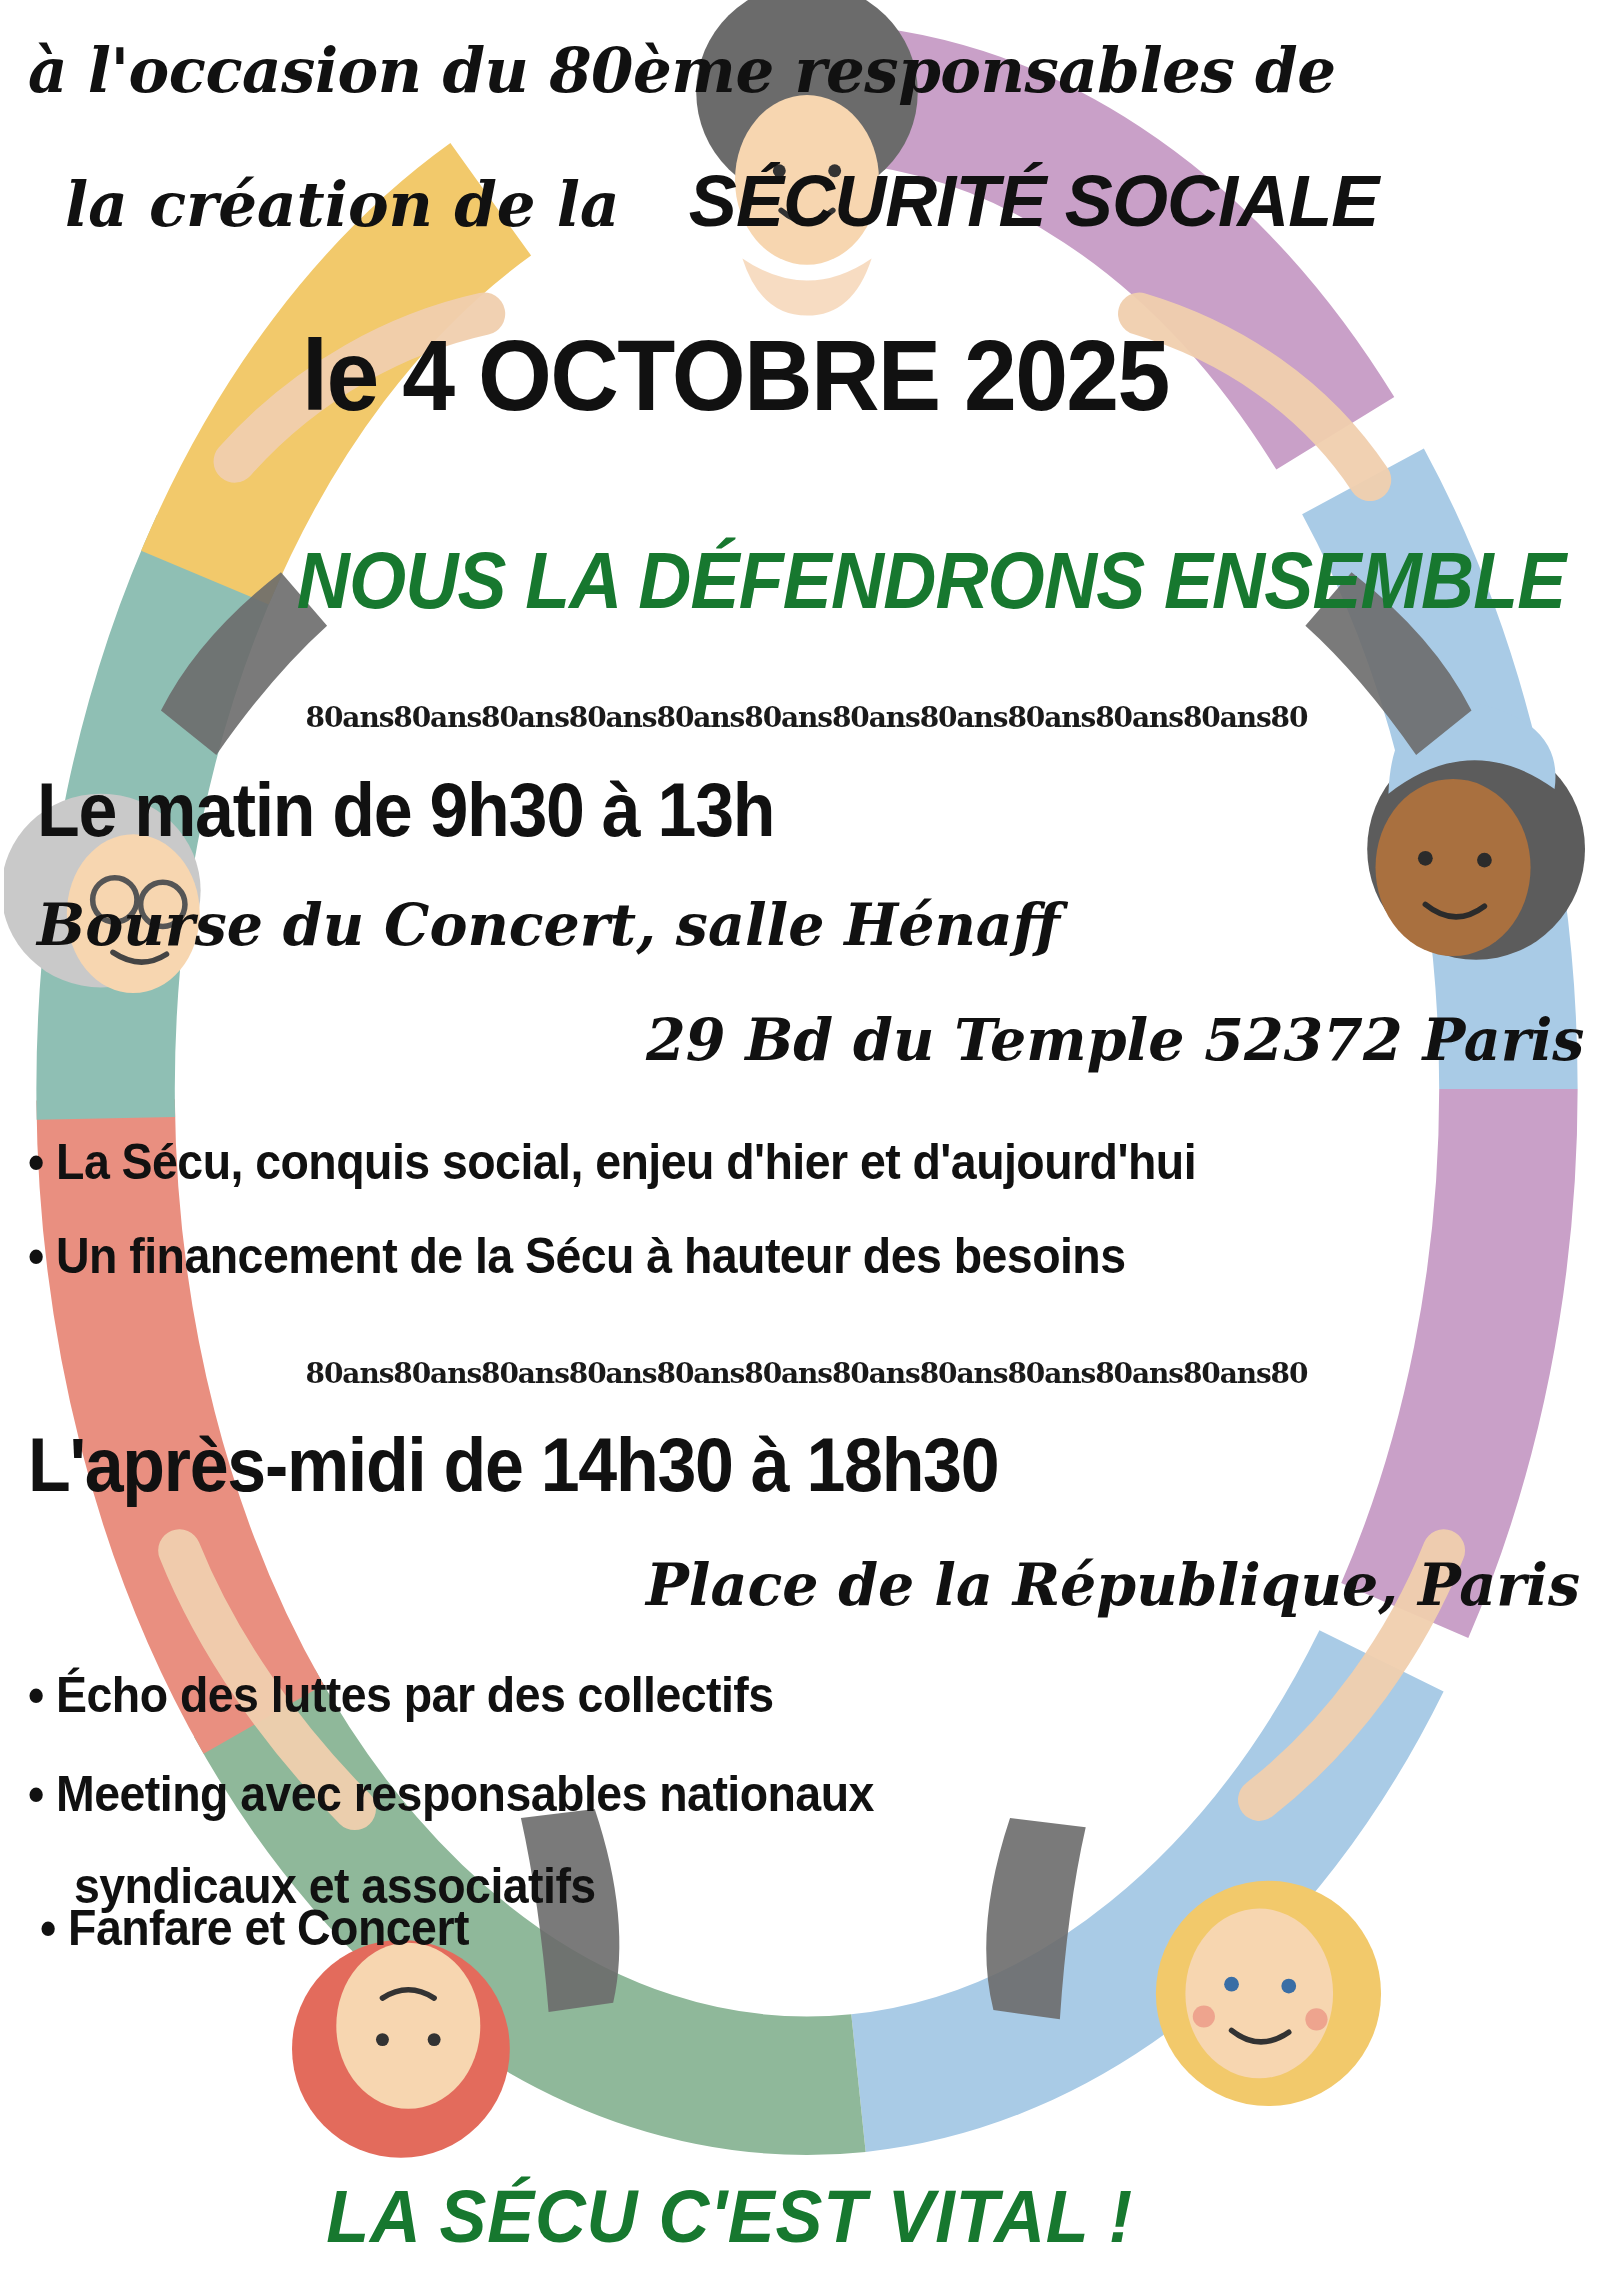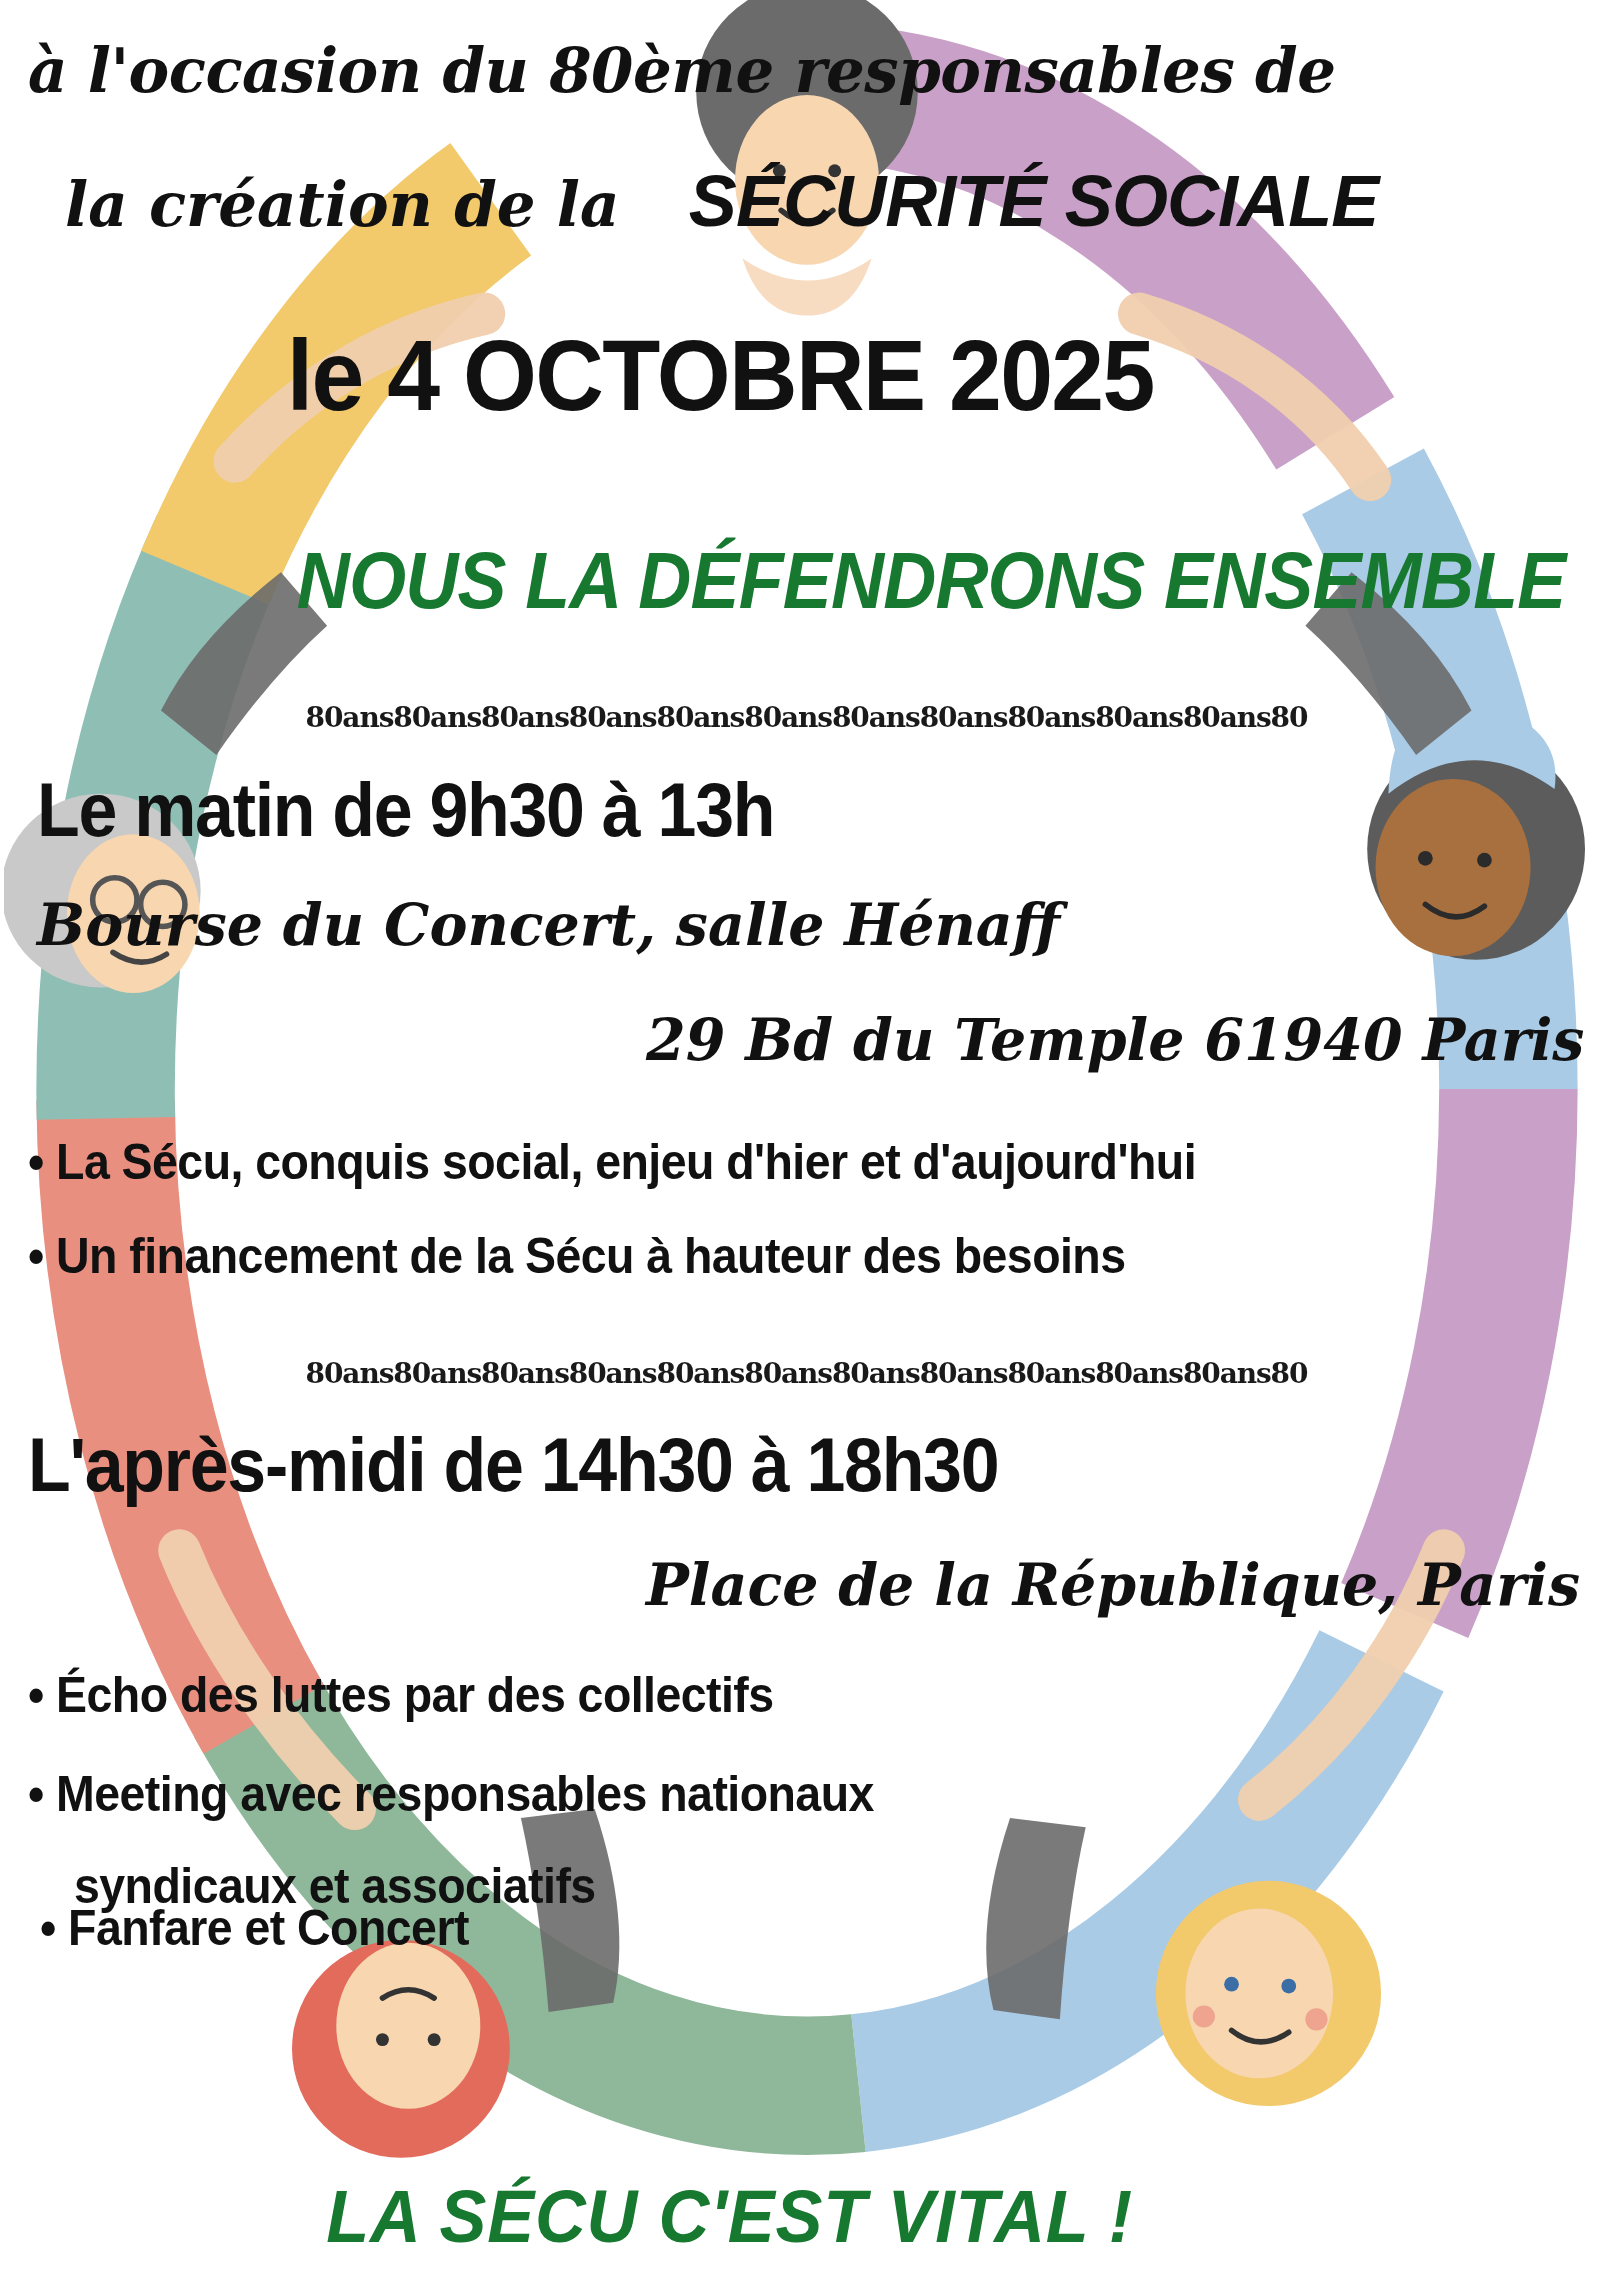--- a/index.html
+++ b/index.html
@@ -63,21 +63,21 @@
     font-family: "Liberation Sans", sans-serif;
     font-style: italic;
     font-weight: 700;
     font-size: 72px;
     letter-spacing: -0.9px;
     margin-left: 48px;
   }
 
   .date-line {
     position: absolute;
-    left: 1px;
+    left: 16px;
     top: 318px;
     width: 1438px;
     text-align: center;
     font-family: "Liberation Sans", sans-serif;
     font-weight: 700;
     font-size: 100px;
     letter-spacing: -1.8px;
   }
   .date-line span { display: inline-block; transform: scaleX(0.95); }
 
@@ -266,21 +266,21 @@
     <span>NOUS LA DÉFENDRONS ENSEMBLE</span>
   </div>
 
   <div class="rule rule-1">80ans80ans80ans80ans80ans80ans80ans80ans80ans80ans80ans80</div>
 
   <div class="heading-black matin">
     <span>Le matin de 9h30 à 13h</span>
   </div>
 
   <div class="script-line venue-1">Bourse du Concert, salle Hénaff</div>
-  <div class="script-line venue-2">29 Bd du Temple 61940 Paris</div>
+  <div class="script-line venue-2">29 Bd du Temple 52372 Paris</div>
 
   <div class="bullet b1">
     <span>• La Sécu, conquis social, enjeu d'hier et d'aujourd'hui</span>
   </div>
   <div class="bullet b2">
     <span>• Un  financement de la Sécu à hauteur des besoins</span>
   </div>
 
   <div class="rule rule-2">80ans80ans80ans80ans80ans80ans80ans80ans80ans80ans80ans80</div>
 

